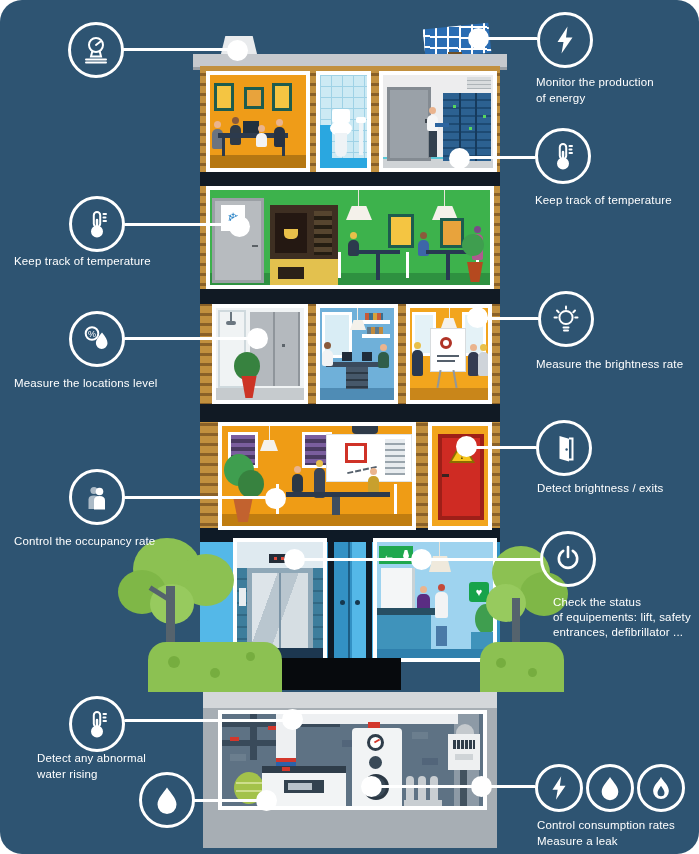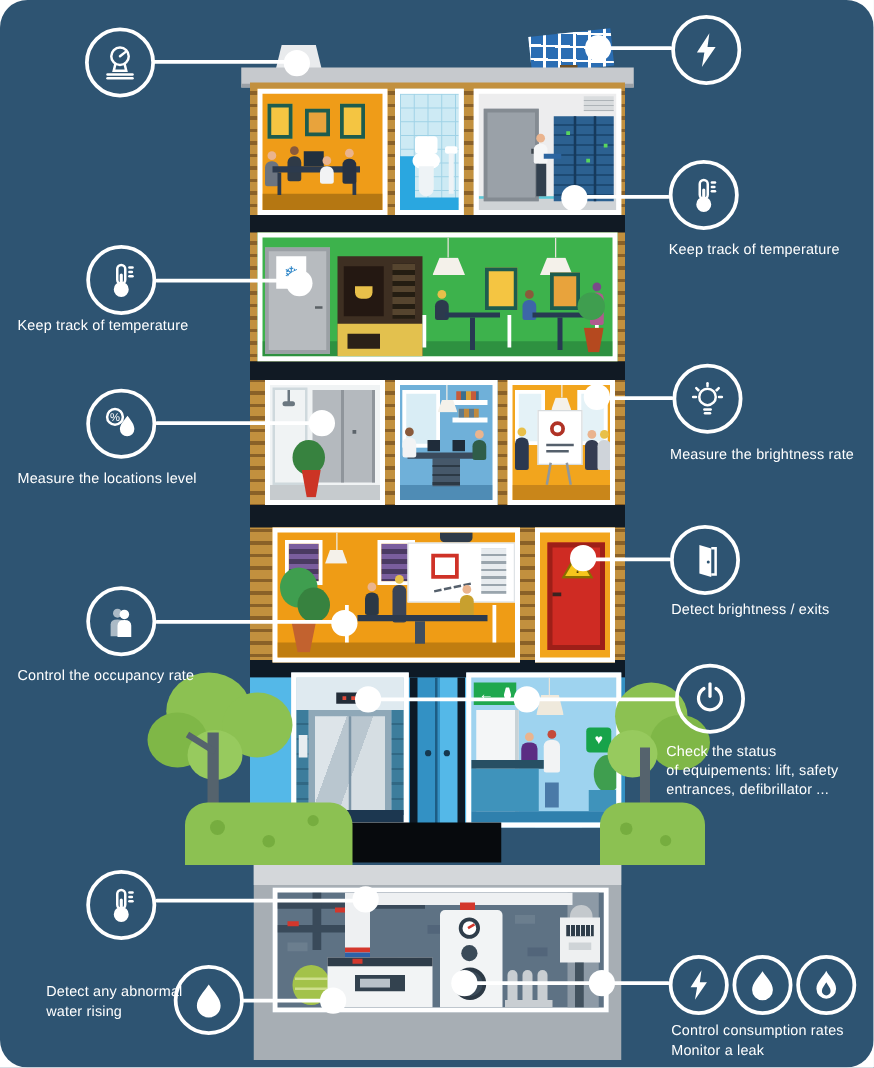--- a/index.html
+++ b/index.html
@@ -7,21 +7,21 @@
   #panel{position:absolute;inset:0;background:#2e5472;border-radius:22px;overflow:hidden;}
   .abs{position:absolute;}
   .room{position:absolute;border:4px solid #ffffff;box-sizing:border-box;overflow:hidden;}
   .circ{position:absolute;width:56px;height:56px;box-sizing:border-box;border:3px solid #ffffff;
         border-radius:50%;display:flex;align-items:center;justify-content:center;}
   .circ.sm{width:48px;height:48px;}
   .cline{position:absolute;height:3px;background:#ffffff;border-radius:2px;}
   .cdot{position:absolute;width:21px;height:21px;border-radius:50%;background:#ffffff;}
   .lbl{position:absolute;color:#ffffff;font-size:11.5px;line-height:16px;letter-spacing:.15px;}
   .lbl span{display:block;white-space:pre;}
-  .lbl.tight span{line-height:15px;}
+  .lbl.tight span{line-height:15px;margin-left:20px;}
   .person{position:absolute;}
   .ph{width:7px;height:7px;border-radius:50%;margin:0 auto;background:#eab48e;}
   .pb{border-radius:5px 5px 2px 2px;margin-top:1px;width:11px;height:20px;background:#2c3a4d;}
   .wood{background:repeating-linear-gradient(180deg,#c2903e 0 7px,#8a6128 7px 10px);}
   .tiles{background-color:#cdeaf4;
     background-image:linear-gradient(#9fd2e6 1px,transparent 1px),
                      linear-gradient(90deg,#9fd2e6 1px,transparent 1px);
     background-size:11px 11px;}
   .glass{background:repeating-linear-gradient(90deg,#54b8e8 0 38px,#3391c4 38px 76px);}
   svg{display:block;}
@@ -495,20 +495,24 @@
           <path d="M16,3.5 C20,9.5 25.5,14.5 25.5,20.5 a9.5,9.5 0 1 1 -19,0 C6.5,14.5 12,9.5 16,3.5 Z" fill="#ffffff"></path>
         </svg>
   </div>
   <div class="circ sm" style="left:637px;top:764px;">
     <svg width="28" height="28" viewBox="0 0 32 32">
       <path d="M16,3 C18,8 25,12.5 25,19.5 a9,9 0 1 1 -18,0 C7,12.5 14,8 16,3 Z" fill="#ffffff"></path>
       <path d="M16,13.5 C17.5,16.5 20,18.5 20,21.5 a4,4 0 1 1 -8,0 C12,18.5 14.5,16.5 16,13.5 Z" fill="#2e5472"></path>
     </svg>
   </div>
 
+  <div class="lbl" style="left:536px;top:74px;">
+        <span>Monitor the production</span>
+        <span>of energy</span>
+      </div>
   <div class="lbl" style="left:535px;top:192px;">
         <span>Keep track of temperature</span>
       </div>
   <div class="lbl" style="left:14px;top:253px;">
         <span>Keep track of temperature</span>
       </div>
   <div class="lbl" style="left:14px;top:375px;">
         <span>Measure the locations level</span>
       </div>
   <div class="lbl" style="left:536px;top:356px;">
@@ -518,23 +522,23 @@
         <span>Detect brightness / exits</span>
       </div>
   <div class="lbl" style="left:14px;top:533px;">
         <span>Control the occupancy rate</span>
       </div>
   <div class="lbl tight" style="left:533px;top:595px;">
         <span>Check the status</span>
         <span>of equipements: lift, safety</span>
         <span>entrances, defibrillator ...</span>
       </div>
-  <div class="lbl" style="left:37px;top:786px;">
+  <div class="lbl" style="left:37px;top:750px;">
         <span>Detect any abnormal</span>
         <span>water rising</span>
       </div>
   <div class="lbl" style="left:537px;top:817px;">
         <span>Control consumption rates</span>
-        <span>Monitor a leak</span>
+        <span>Measure a leak</span>
       </div>
 
 </div>
 </div>
 
 </body></html>

